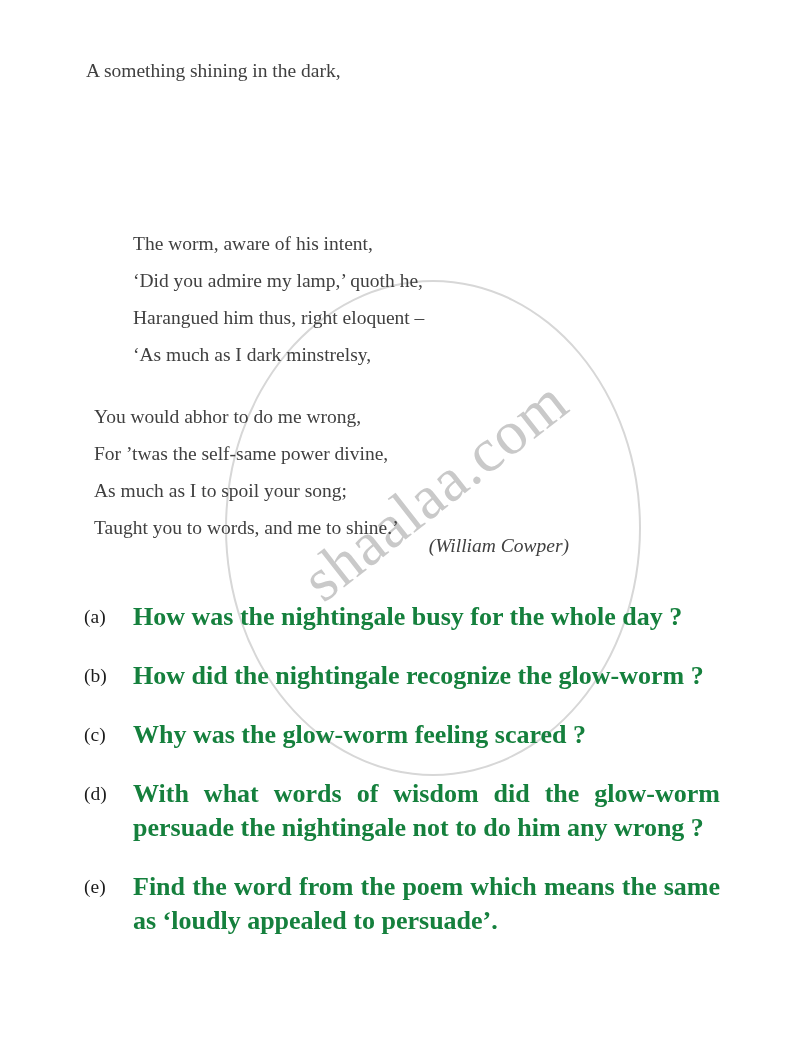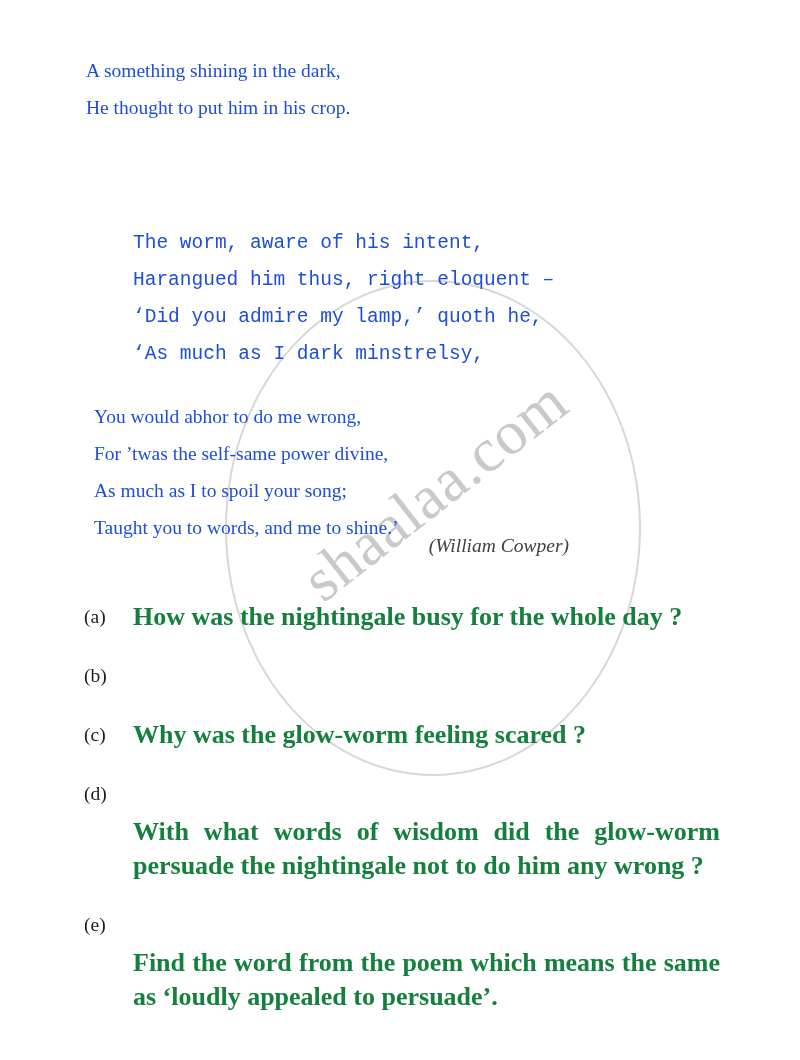--- a/index.html
+++ b/index.html
@@ -69,25 +69,25 @@
     top: 0;
     width: 800px;
   }
   .stanza {
     margin: 0;
   }
   .line {
     font-size: 19.5px;
     line-height: 37px;
     white-space: pre;
-    color: #1d4ed8;
+    color: #404040;
   }
 
   .stanza-1 { position: absolute; left: 86px; top: 52px; }
-  .stanza-2 { position: absolute; left: 133px; top: 225px; font-family: Liberation Mono, monospace; }
+  .stanza-2 { position: absolute; left: 133px; top: 225px; }
   .stanza-3 { position: absolute; left: 94px; top: 398px; }
 
   .attribution {
     position: absolute;
     left: 0;
     top: 535px;
     width: 569px;
     text-align: right;
     font-size: 19.5px;
     font-style: italic;
@@ -119,46 +119,44 @@
     flex: 1 1 auto;
     max-width: 587px;
     font-size: 26px;
     line-height: 34px;
     color: #15803d;
     font-weight: bold;
   }
   .q-text.justify {
     text-align: justify;
     text-align-last: left;
-    margin-top: 38px;
   }
 </style>
 </head>
 <body>
 
 <div class="page">
 
   <div class="watermark">
     <div class="watermark-circle"></div>
     <div class="watermark-text">shaalaa.com</div>
   </div>
 
   <div class="content">
 
     <div class="poem">
 
       <div class="stanza stanza-1">
         <div class="line">A something shining in the dark,</div>
-        <div class="line">He thought to put him in his crop.</div>
       </div>
 
       <div class="stanza stanza-2">
         <div class="line">The worm, aware of his intent,</div>
+        <div class="line">‘Did you admire my lamp,’ quoth he,</div>
         <div class="line">Harangued him thus, right eloquent –</div>
-        <div class="line">‘Did you admire my lamp,’ quoth he,</div>
         <div class="line">‘As much as I dark minstrelsy,</div>
       </div>
 
       <div class="stanza stanza-3">
         <div class="line">You would abhor to do me wrong,</div>
         <div class="line">For ’twas the self-same power divine,</div>
         <div class="line">As much as I to spoil your song;</div>
         <div class="line">Taught you to words, and me to shine.’</div>
       </div>
 
@@ -167,20 +165,21 @@
 
     <div class="questions">
 
       <div class="question-row">
         <div class="q-label">(a)</div>
         <div class="q-text">How was the nightingale busy for the whole day ?</div>
       </div>
 
       <div class="question-row">
         <div class="q-label">(b)</div>
+        <div class="q-text">How did the nightingale recognize the glow-worm ?</div>
       </div>
 
       <div class="question-row">
         <div class="q-label">(c)</div>
         <div class="q-text">Why was the glow-worm feeling scared ?</div>
       </div>
 
       <div class="question-row">
         <div class="q-label">(d)</div>
         <div class="q-text justify">With what words of wisdom did the glow-worm persuade the nightingale not to do him any wrong ?</div>

